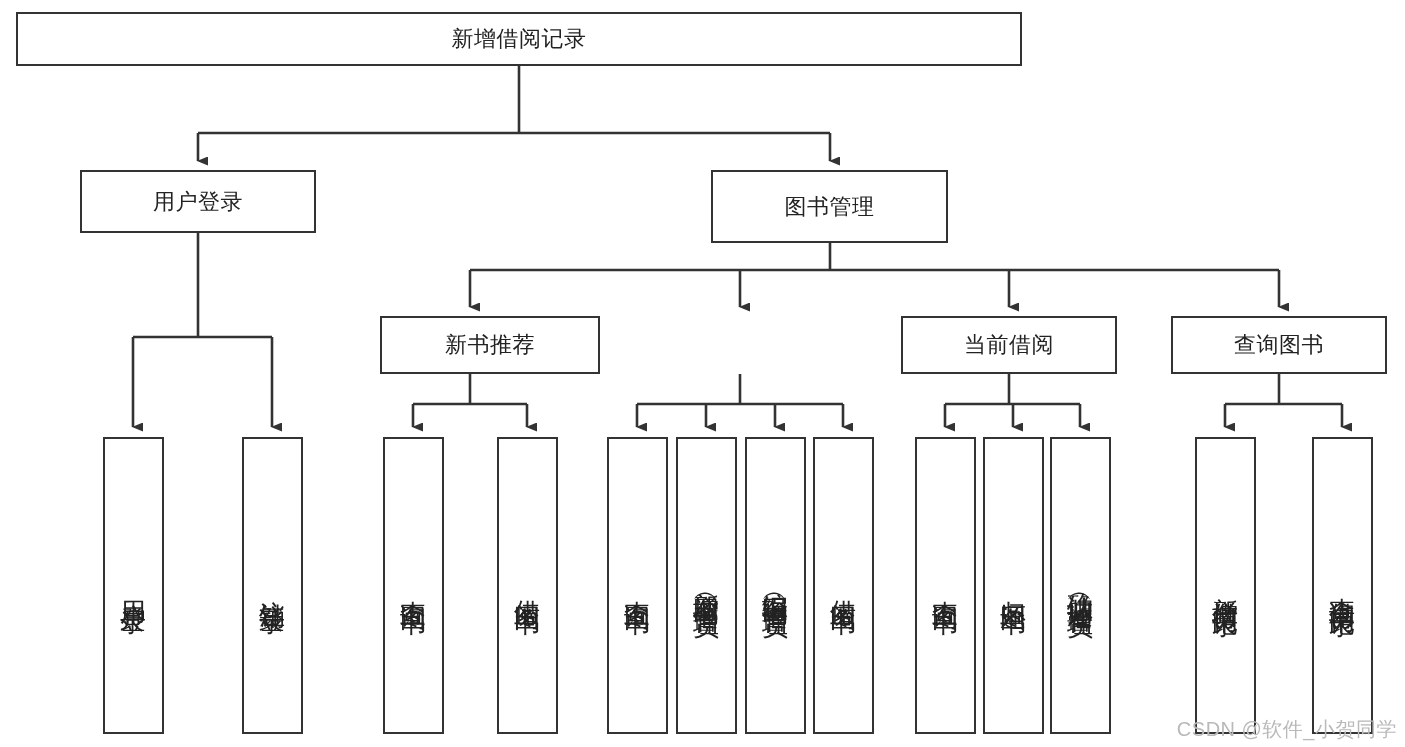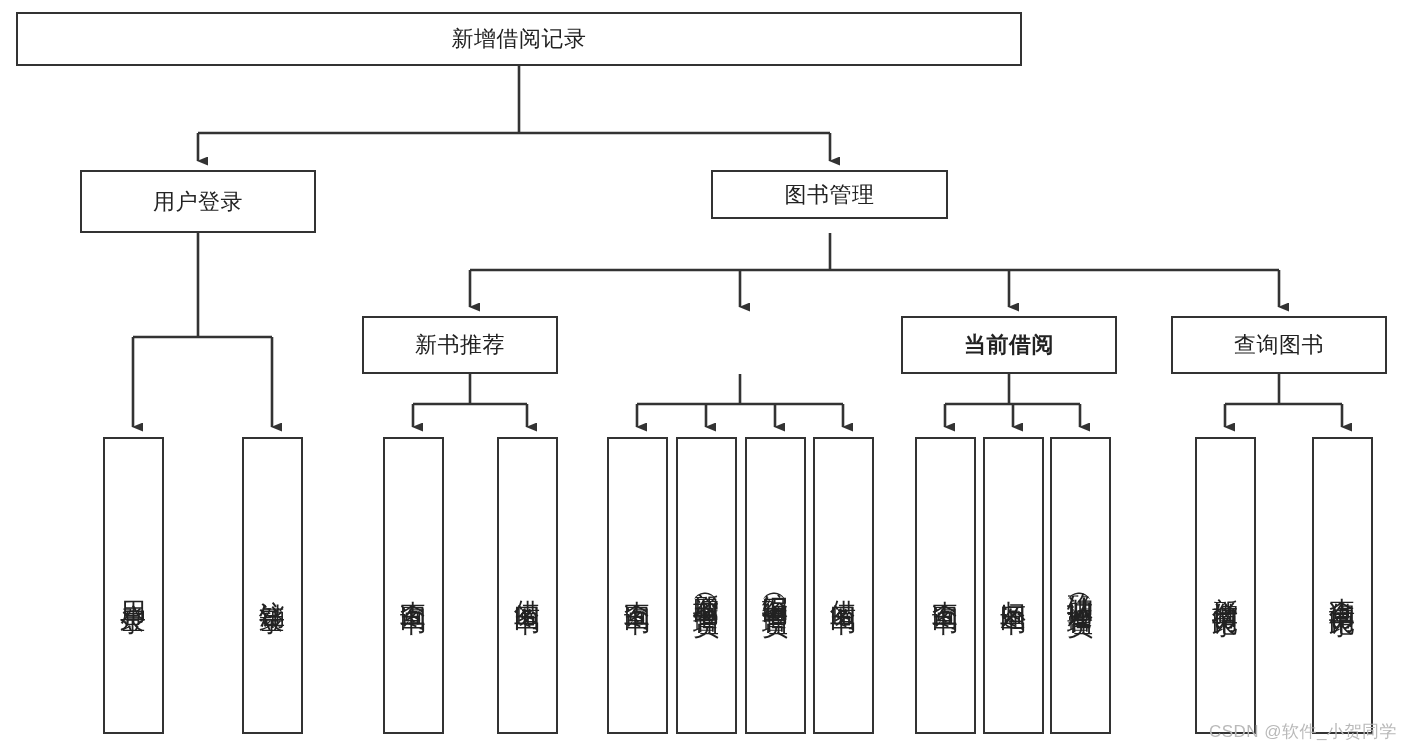--- a/index.html
+++ b/index.html
@@ -55,21 +55,21 @@
     text-orientation: upright;
     font-size: 26px;
     line-height: 1.0;
     letter-spacing: 3px;
     white-space: nowrap;
   }
   .watermark {
     position: absolute;
     right: 8px;
     bottom: 4px;
-    font-size: 17px;
+    font-size: 20px;
     color: #b9b9b9;
     white-space: nowrap;
     letter-spacing: 0.5px;
   }
 </style>
 </head>
 <body>
 
 <div id="canvas">
 
@@ -126,30 +126,30 @@
   </svg>
 
   <div class="node h" style="left:16px; top:12px; width:1006px; height:54px;">
     <span class="label">新增借阅记录</span>
   </div>
 
   <div class="node h" style="left:80px; top:170px; width:236px; height:63px;">
     <span class="label">用户登录</span>
   </div>
 
-  <div class="node h" style="left:711px; top:170px; width:237px; height:49px;">
+  <div class="node h" style="left:711px; top:170px; width:237px; height:73px;">
     <span class="label">图书管理</span>
   </div>
 
-  <div class="node h" style="left:362px; top:316px; width:196px; height:58px;">
+  <div class="node h" style="left:380px; top:316px; width:220px; height:58px;">
     <span class="label">新书推荐</span>
   </div>
 
 
-  <div class="node h" style="left:901px; top:316px; width:216px; height:58px;font-weight:bold;">
+  <div class="node h" style="left:901px; top:316px; width:216px; height:58px;">
     <span class="label">当前借阅</span>
   </div>
 
   <div class="node h" style="left:1171px; top:316px; width:216px; height:58px;">
     <span class="label">查询图书</span>
   </div>
 
   <div class="node v" style="left:103px; top:437px; width:61px; height:297px;">
     <span class="label">用户登录</span>
   </div>

